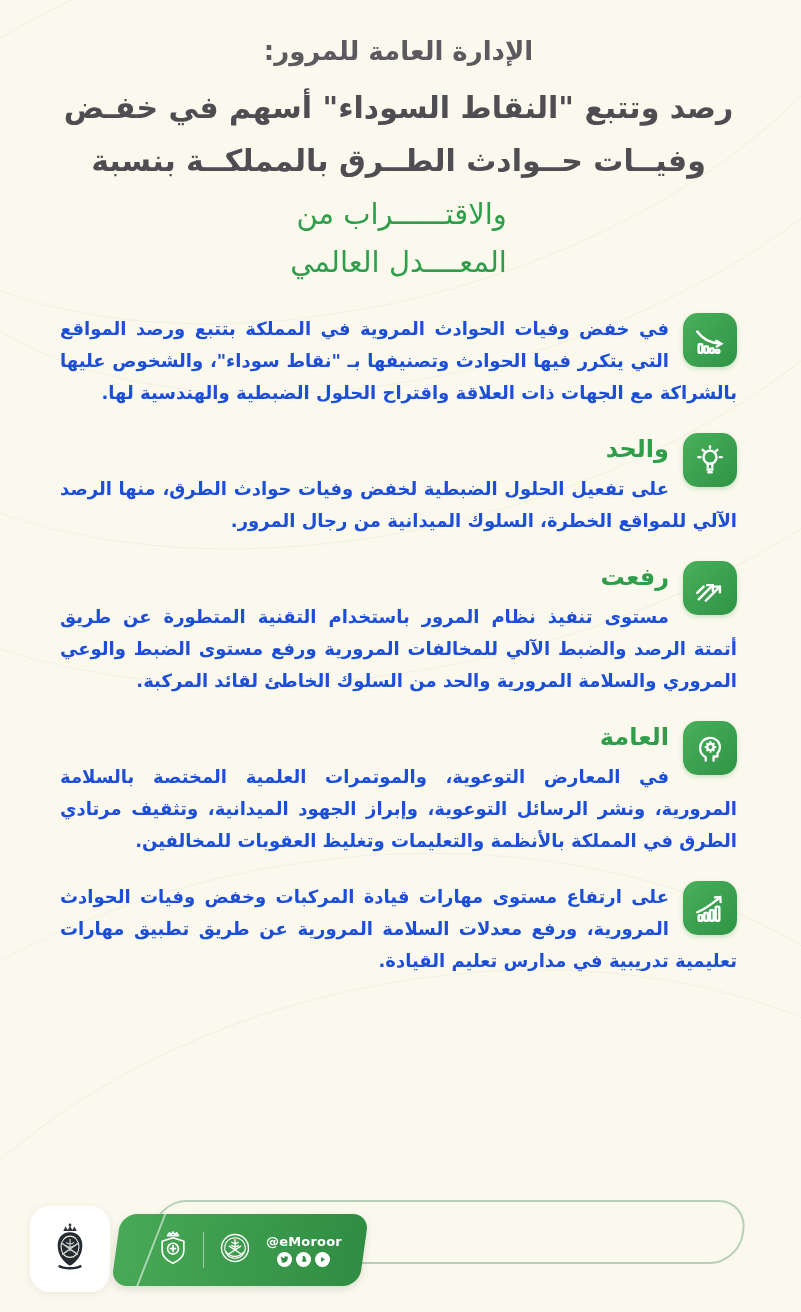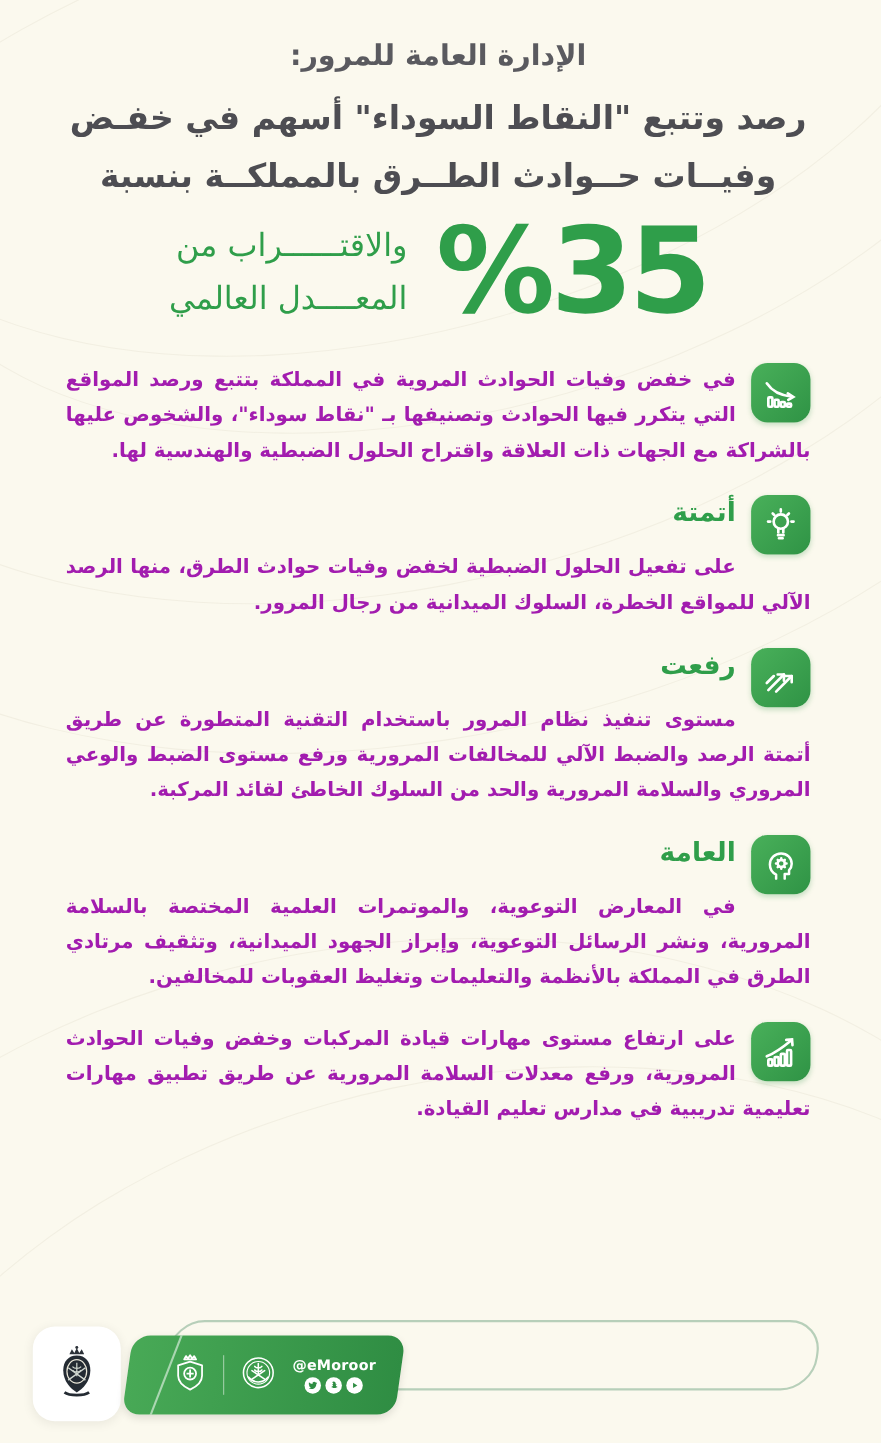--- a/index.html
+++ b/index.html
@@ -38,22 +38,22 @@
   .icon-tile {
     float:left; 
     float:inline-start;
     width:54px; height:54px; margin-left:14px; margin-bottom:2px;
     background:linear-gradient(135deg,#49b05a,#2f9345);
     border-radius:15px; display:flex; align-items:center; justify-content:center;
     box-shadow:0 2px 5px rgba(47,147,69,.25);
   }
   .icon-tile svg { width:34px; height:34px; }
   .sec h2 { color:#2f9e4a; font-size:24px; font-weight:bold; padding-top:2px; margin-bottom:10px; }
-  .sec p  { font-size:18px; font-weight:bold; color:#a21caf; line-height:1.78;
-            text-align:justify; text-align-last:right;margin-top:20px; }
+  .sec p  { font-size:18px; font-weight:bold; color:#1d4ed8; line-height:1.78;
+            text-align:justify; text-align-last:right; }
 
   
   .footer { position:absolute; left:0; bottom:0; width:801px; height:120px; }
   .decor-outline {
     position:absolute; left:152px; bottom:48px; width:592px; height:64px;
     border:2px solid #b7cfb9; border-radius:30px; transform:skewX(-8deg);
   }
   .emblem-card {
     position:absolute; left:30px; bottom:20px; width:80px; height:86px;
     background:#ffffff; border-radius:20px; box-shadow:0 2px 10px rgba(0,0,0,.07);
@@ -87,21 +87,20 @@
 <div class="wave w5"></div>
 <div class="wave w6"></div>
 
 <div class="page">
 
   <div class="hdr">
     <div class="hdr-org">الإدارة العامة للمرور:</div>
     <div class="hdr-line">رصد وتتبع "النقاط السوداء" أسهم في خفـض</div>
     <div class="hdr-line">وفيــات حــوادث الطــرق بالمملكــة بنسبة</div>
     <div class="stat-row">
-      <div class="stat-pct">%35</div>
       <div class="stat-approach">
         <div>والاقتــــــراب من</div>
         <div>المعــــدل العالمي</div>
       </div>
     </div>
   </div>
 
   <div class="sections">
 
     <div class="sec">
@@ -120,21 +119,21 @@
 
     <div class="sec">
       <div class="icon-tile">
         <svg viewBox="0 0 24 24" fill="none" stroke="#ffffff" stroke-width="1.7" stroke-linecap="round">
           <circle cx="12" cy="10" r="4.6"></circle>
           <path d="M10.4 14.3 L10.4 17 M13.6 14.3 L13.6 17"></path>
           <path d="M10.2 18.7 H13.8 M10.8 20.7 H13.2"></path>
           <path d="M12 2.2 V3.6 M5.2 10 H3.8 M20.2 10 H18.8 M6.8 4.8 L7.8 5.8 M17.2 4.8 L16.2 5.8"></path>
         </svg>
       </div>
-      <h2>أتمتة</h2>
+      <h2>والحد</h2>
       <p>على تفعيل الحلول الضبطية لخفض وفيات حوادث الطرق، منها الرصد الآلي للمواقع الخطرة، السلوك الميدانية من رجال المرور.</p>
     </div>
 
     <div class="sec">
       <div class="icon-tile">
         <svg viewBox="0 0 24 24" fill="none" stroke="#ffffff" stroke-width="1.7" stroke-linecap="round" stroke-linejoin="round">
           <path d="M4 20 L14 10"></path>
           <path d="M10 10 H14 V14"></path>
           <path d="M9 21 L19 11"></path>
           <path d="M15 11 H19 V15"></path>

